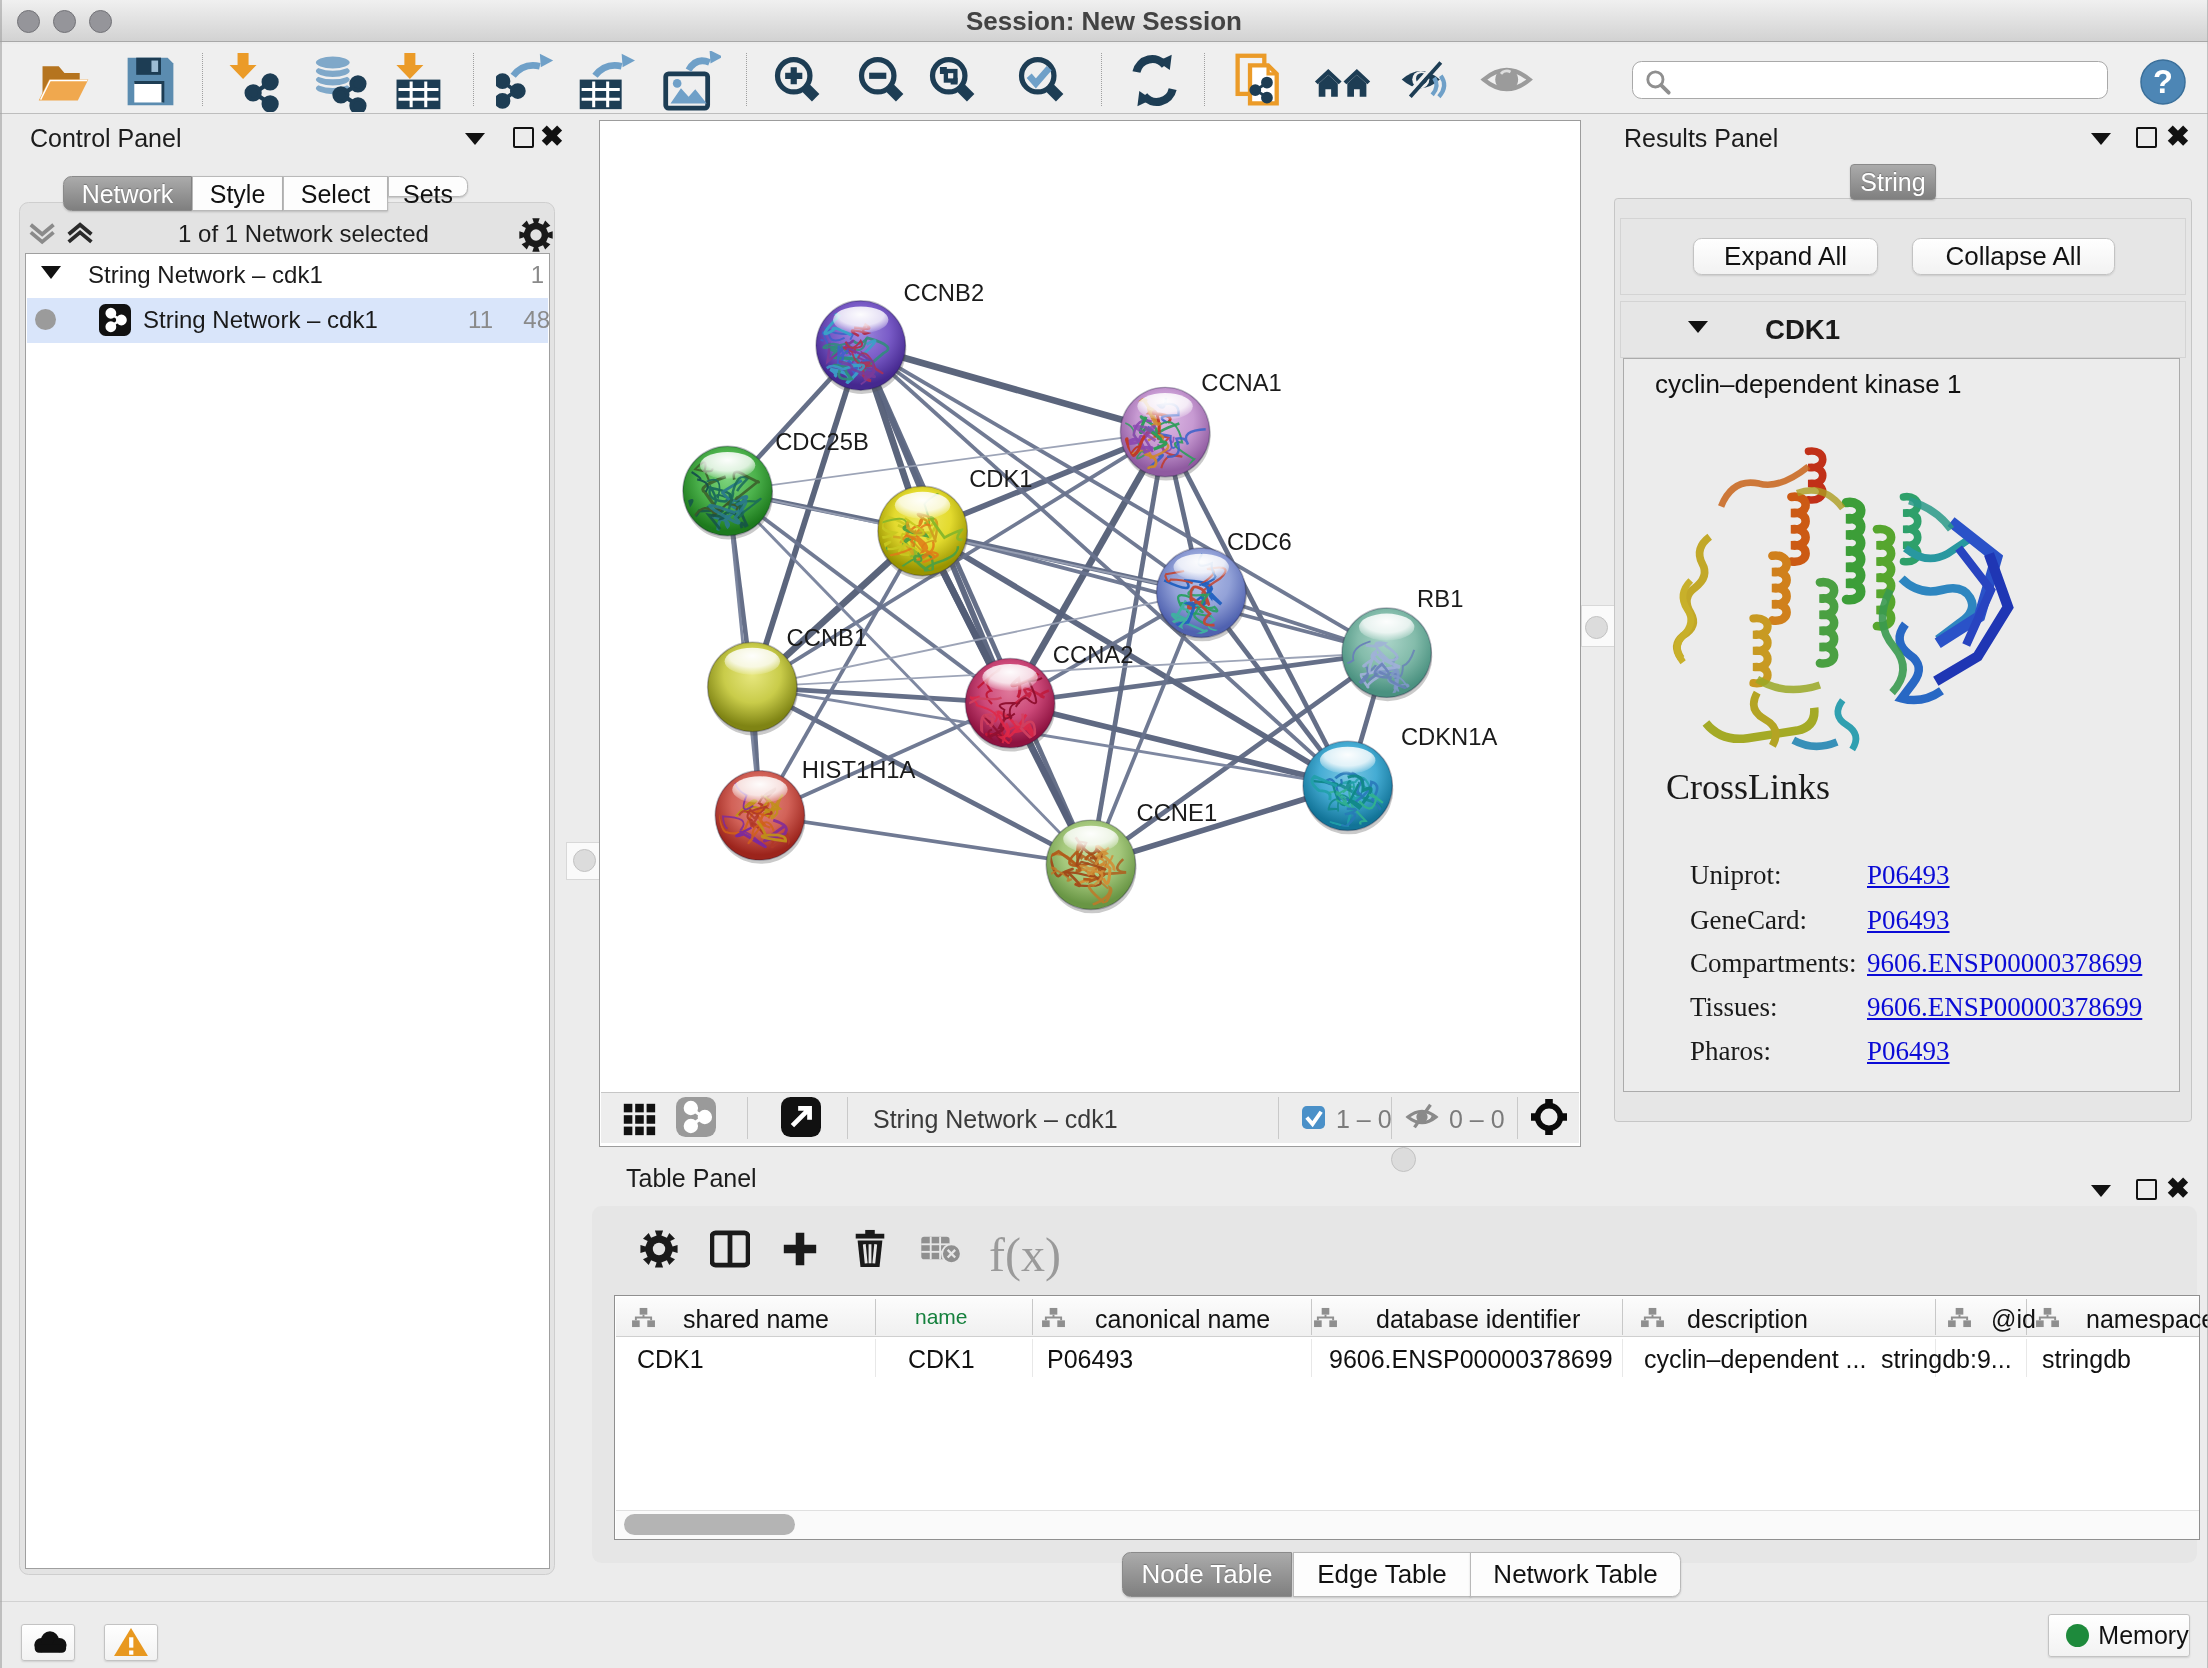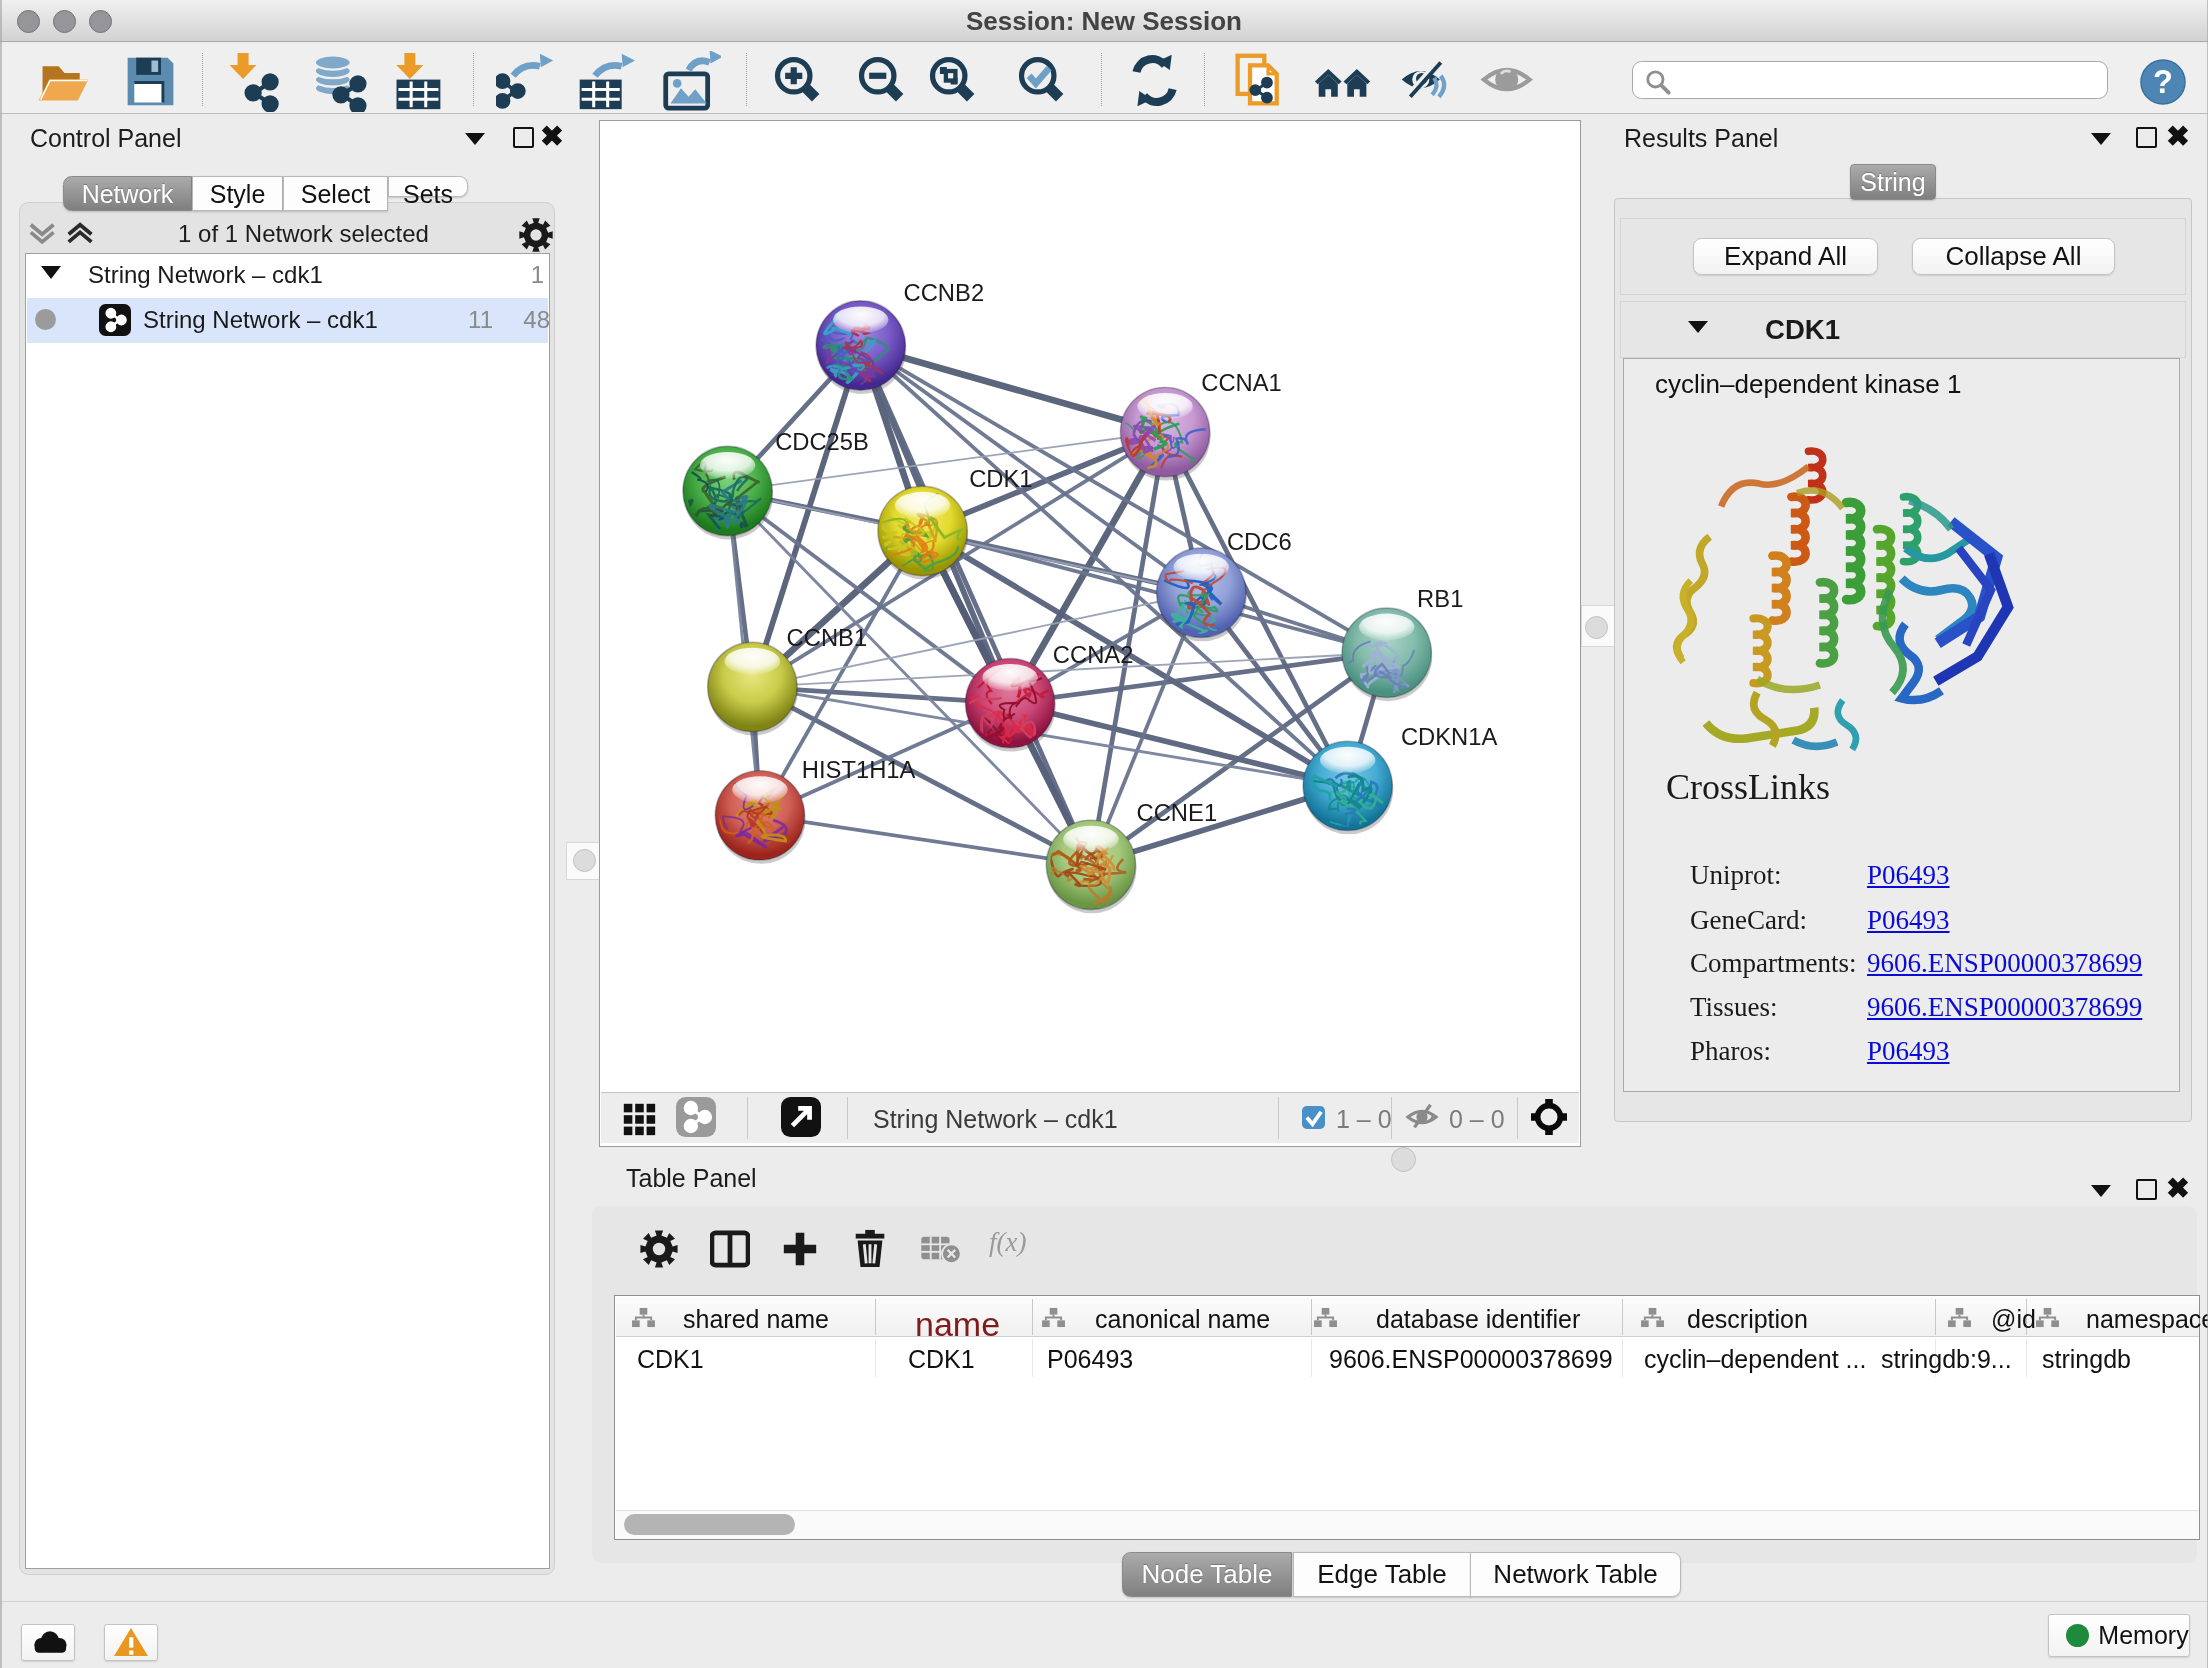--- a/index.html
+++ b/index.html
@@ -740,21 +740,21 @@
   </svg>
 <svg class="abs" style="left:921px;top:1233px" width="42" height="32" viewBox="0 0 44 34">
     <rect x="0" y="4" width="30" height="24" rx="3" fill="#8f8f8f"></rect>
     <line x1="0" y1="12" x2="30" y2="12" stroke="#e6e6e6" stroke-width="2"></line>
     <line x1="0" y1="20" x2="30" y2="20" stroke="#e6e6e6" stroke-width="2"></line>
     <line x1="10" y1="4" x2="10" y2="28" stroke="#e6e6e6" stroke-width="2"></line>
     <line x1="20" y1="4" x2="20" y2="28" stroke="#e6e6e6" stroke-width="2"></line>
     <circle cx="32" cy="22" r="10" fill="#8f8f8f" stroke="#e6e6e6" stroke-width="2"></circle>
     <path d="M28 18 l8 8 M36 18 l-8 8" stroke="#e6e6e6" stroke-width="2.5"></path>
   </svg>
-<div class="abs serif" style="left:989px;top:1227px;font-size:27px;font-style:italic;color:#9a9a9a">f(x)</div>
+<div class="abs serif" style="left:989px;top:1227px;font-size:48px;color:#9a9a9a">f(x)</div>
 <div class="abs whitebox" style="left:614px;top:1295px;width:1586px;height:245px;border-color:#8f8f8f"></div>
 <div class="abs" style="left:616px;top:1297px;width:1583px;height:40px;background:linear-gradient(#fcfcfc,#f0f0f0);border-bottom:1.9px solid #cfcfcf"></div>
 <div class="abs" style="left:875px;top:1299px;width:0;height:36px;border-left:1.9px solid #c8c8c8"></div>
 <div class="abs" style="left:875px;top:1339px;width:0;height:38px;border-left:1.9px solid #e8e8e8"></div>
 <div class="abs" style="left:1032px;top:1299px;width:0;height:36px;border-left:1.9px solid #c8c8c8"></div>
 <div class="abs" style="left:1032px;top:1339px;width:0;height:38px;border-left:1.9px solid #e8e8e8"></div>
 <div class="abs" style="left:1311px;top:1299px;width:0;height:36px;border-left:1.9px solid #c8c8c8"></div>
 <div class="abs" style="left:1311px;top:1339px;width:0;height:38px;border-left:1.9px solid #e8e8e8"></div>
 <div class="abs" style="left:1622px;top:1299px;width:0;height:36px;border-left:1.9px solid #c8c8c8"></div>
 <div class="abs" style="left:1622px;top:1339px;width:0;height:38px;border-left:1.9px solid #e8e8e8"></div>
@@ -762,21 +762,21 @@
 <div class="abs" style="left:1935px;top:1339px;width:0;height:38px;border-left:1.9px solid #e8e8e8"></div>
 <div class="abs" style="left:2026px;top:1299px;width:0;height:36px;border-left:1.9px solid #c8c8c8"></div>
 <div class="abs" style="left:2026px;top:1339px;width:0;height:38px;border-left:1.9px solid #e8e8e8"></div>
 <svg class="abs" style="left:631px;top:1307px" width="25" height="21" viewBox="0 0 26 22">
     <rect x="9" y="1" width="8" height="7" fill="#8f8f8f"></rect>
     <rect x="1" y="14" width="8" height="7" fill="#8f8f8f"></rect>
     <rect x="17" y="14" width="8" height="7" fill="#8f8f8f"></rect>
     <path d="M13 8 v3 M5 14 v-3 h16 v3" fill="none" stroke="#8f8f8f" stroke-width="2"></path>
   </svg>
 <div class="abs" style="left:683px;top:1305px;font-size:25px;color:#111">shared name</div>
-<div class="abs" style="left:915px;top:1305px;font-size:34px;color:#7f1d1d">name</div>
+<div class="abs" style="left:915px;top:1305px;font-size:21px;color:#15803d">name</div>
 <svg class="abs" style="left:1041px;top:1307px" width="25" height="21" viewBox="0 0 26 22">
     <rect x="9" y="1" width="8" height="7" fill="#8f8f8f"></rect>
     <rect x="1" y="14" width="8" height="7" fill="#8f8f8f"></rect>
     <rect x="17" y="14" width="8" height="7" fill="#8f8f8f"></rect>
     <path d="M13 8 v3 M5 14 v-3 h16 v3" fill="none" stroke="#8f8f8f" stroke-width="2"></path>
   </svg>
 <div class="abs" style="left:1095px;top:1305px;font-size:25px;color:#111">canonical name</div>
 <svg class="abs" style="left:1313px;top:1307px" width="25" height="21" viewBox="0 0 26 22">
     <rect x="9" y="1" width="8" height="7" fill="#8f8f8f"></rect>
     <rect x="1" y="14" width="8" height="7" fill="#8f8f8f"></rect>

